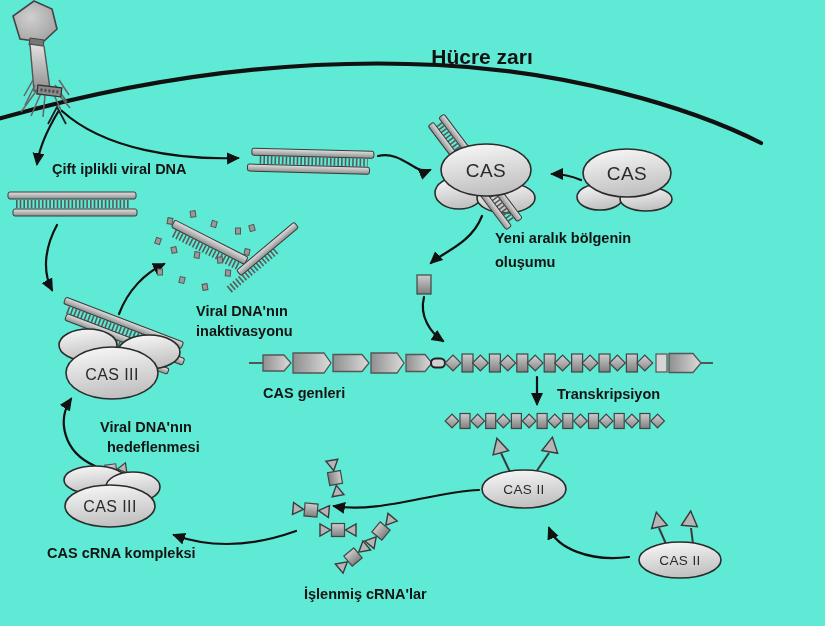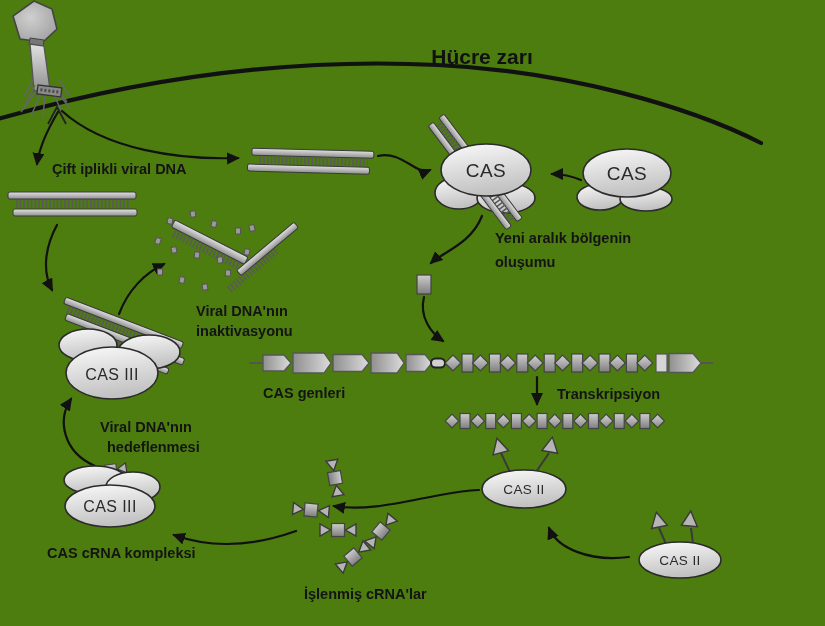--- a/index.html
+++ b/index.html
@@ -1,16 +1,16 @@
 <!DOCTYPE html>
 <html><head>
 <meta charset="utf-8">
 <style>
   html,body{margin:0;padding:0;background:#fff;}
-  .stage{position:relative;width:825px;height:626px;background:#4d7c0f;overflow:hidden;
+  .stage{position:relative;width:825px;height:626px;background:#5eead4;overflow:hidden;
          font-family:"Liberation Sans",sans-serif;}
   svg{position:absolute;left:0;top:0;}
   .membrane{fill:none;stroke:#111;stroke-width:4.2;stroke-linecap:round;}
   .arrow{fill:none;stroke:#111;stroke-width:2.2;stroke-linecap:round;}
   .bar{fill:url(#gBar);stroke:#3a3a3a;stroke-width:1;}
   .rung{stroke:#5a5a5a;stroke-width:8;stroke-dasharray:1.6 2.1;fill:none;}
   .ell{fill:url(#gEll);stroke:#2b2b2b;stroke-width:1.6;}
   .gene{fill:url(#gGene);stroke:#555;stroke-width:1.3;}
   .sq{fill:url(#gSq);stroke:#444;stroke-width:1.2;}
   .diamond{fill:url(#gDia);stroke:#444;stroke-width:1.2;}

